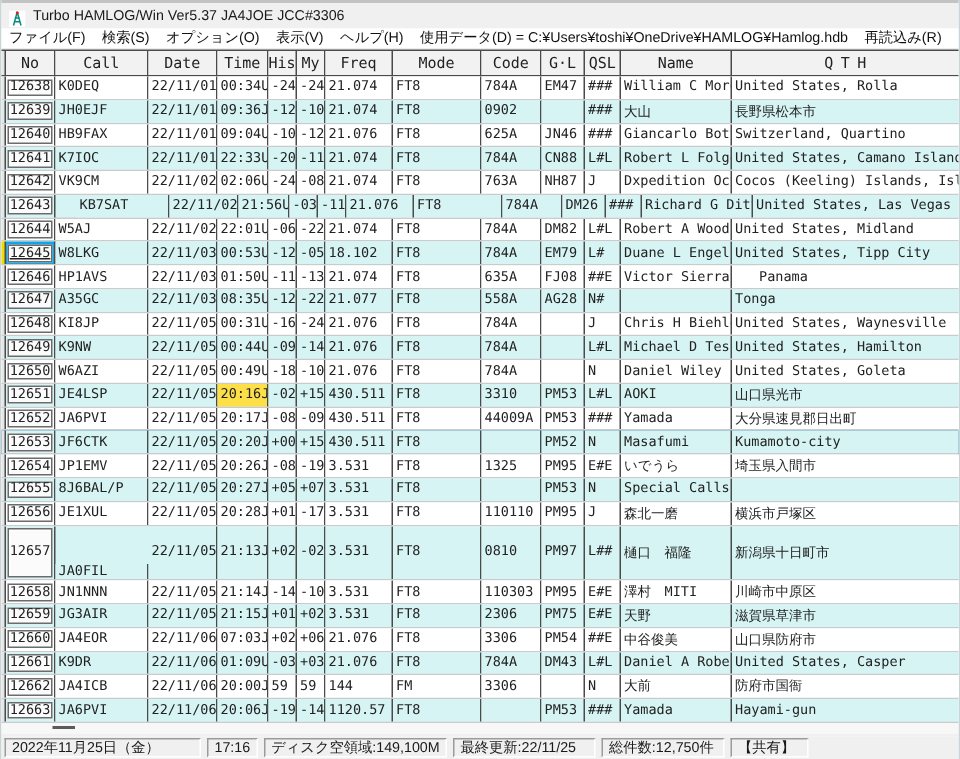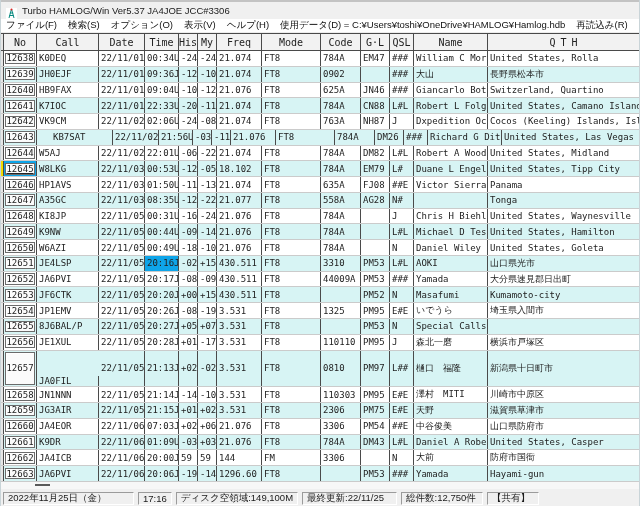--- a/index.html
+++ b/index.html
@@ -239,21 +239,21 @@
           <div class="cell" style="width: 46px; flex: 0 0 46px;">22/11/03</div>
           <div class="cell" style="width: 34px; flex: 0 0 34px;">01:50U</div>
           <div class="cell" style="width: 19px; flex: 0 0 19px;">-11</div>
           <div class="cell" style="width: 19px; flex: 0 0 19px;">-13</div>
           <div class="cell" style="width: 45px; flex: 0 0 45px;">21.074</div>
           <div class="cell" style="width: 59px; flex: 0 0 59px;">FT8</div>
           <div class="cell" style="width: 40px; flex: 0 0 40px;">635A</div>
           <div class="cell" style="width: 29px; flex: 0 0 29px;">FJ08</div>
           <div class="cell" style="width: 24px; flex: 0 0 24px;">##E</div>
           <div class="cell" style="width: 74px; flex: 0 0 74px;">Victor Sierra</div>
-          <div class="cell" style="flex: 1 1 auto; border-right: none;">Panama</div>
+          <div class="cell" style="flex: 1 1 auto; border-right: none; margin-left: 16px;">Panama</div>
         </div>
         <div class="row stripe" style="background: rgb(215, 244, 244);">
           <div class="edge"></div>
           <div class="cell no-cell" style="width: 33px; flex: 0 0 33px; background: rgb(215, 244, 244);">
             <div class="no-btn">12647</div>
           </div>
           <div class="cell" style="width: 62px; flex: 0 0 62px; background: rgb(215, 244, 244);">A35GC</div>
           <div class="cell" style="width: 46px; flex: 0 0 46px; background: rgb(215, 244, 244);">22/11/03</div>
           <div class="cell" style="width: 34px; flex: 0 0 34px; background: rgb(215, 244, 244);">08:35U</div>
           <div class="cell" style="width: 19px; flex: 0 0 19px; background: rgb(215, 244, 244);">-12</div>
@@ -320,21 +320,21 @@
           <div class="cell" style="width: 74px; flex: 0 0 74px;">Daniel Wiley</div>
           <div class="cell" style="flex: 1 1 auto; border-right: none;">United States, Goleta</div>
         </div>
         <div class="row stripe" style="background: rgb(215, 244, 244);">
           <div class="edge"></div>
           <div class="cell no-cell" style="width: 33px; flex: 0 0 33px; background: rgb(215, 244, 244);">
             <div class="no-btn">12651</div>
           </div>
           <div class="cell" style="width: 62px; flex: 0 0 62px; background: rgb(215, 244, 244);">JE4LSP</div>
           <div class="cell" style="width: 46px; flex: 0 0 46px; background: rgb(215, 244, 244);">22/11/05</div>
-          <div class="cell" style="width: 34px; flex: 0 0 34px; background: #0ea5e9;">20:16J</div>
+          <div class="cell" style="width: 34px; flex: 0 0 34px; background: #fde047;">20:16J</div>
           <div class="cell" style="width: 19px; flex: 0 0 19px; background: rgb(215, 244, 244);">-02</div>
           <div class="cell" style="width: 19px; flex: 0 0 19px; background: rgb(215, 244, 244);">+15</div>
           <div class="cell" style="width: 45px; flex: 0 0 45px; background: rgb(215, 244, 244);">430.511</div>
           <div class="cell" style="width: 59px; flex: 0 0 59px; background: rgb(215, 244, 244);">FT8</div>
           <div class="cell" style="width: 40px; flex: 0 0 40px; background: rgb(215, 244, 244);">3310</div>
           <div class="cell" style="width: 29px; flex: 0 0 29px; background: rgb(215, 244, 244);">PM53</div>
           <div class="cell" style="width: 24px; flex: 0 0 24px; background: rgb(215, 244, 244);">L#L</div>
           <div class="cell" style="width: 74px; flex: 0 0 74px; background: rgb(215, 244, 244);">AOKI</div>
           <div class="cell" style="flex: 1 1 auto; border-right: none; background: rgb(215, 244, 244);">山口県光市</div>
         </div>
@@ -539,21 +539,21 @@
         <div class="row stripe" style="background: rgb(215, 244, 244);">
           <div class="edge"></div>
           <div class="cell no-cell" style="width: 33px; flex: 0 0 33px; background: rgb(215, 244, 244);">
             <div class="no-btn">12663</div>
           </div>
           <div class="cell" style="width: 62px; flex: 0 0 62px; background: rgb(215, 244, 244);">JA6PVI</div>
           <div class="cell" style="width: 46px; flex: 0 0 46px; background: rgb(215, 244, 244);">22/11/06</div>
           <div class="cell" style="width: 34px; flex: 0 0 34px; background: rgb(215, 244, 244);">20:06J</div>
           <div class="cell" style="width: 19px; flex: 0 0 19px; background: rgb(215, 244, 244);">-19</div>
           <div class="cell" style="width: 19px; flex: 0 0 19px; background: rgb(215, 244, 244);">-14</div>
-          <div class="cell" style="width: 45px; flex: 0 0 45px; background: rgb(215, 244, 244);">1296.60</div>
+          <div class="cell" style="width: 45px; flex: 0 0 45px; background: rgb(215, 244, 244);">1120.57</div>
           <div class="cell" style="width: 59px; flex: 0 0 59px; background: rgb(215, 244, 244);">FT8</div>
           <div class="cell" style="width: 40px; flex: 0 0 40px; background: rgb(215, 244, 244);"></div>
           <div class="cell" style="width: 29px; flex: 0 0 29px; background: rgb(215, 244, 244);">PM53</div>
           <div class="cell" style="width: 24px; flex: 0 0 24px; background: rgb(215, 244, 244);">###</div>
           <div class="cell" style="width: 74px; flex: 0 0 74px; background: rgb(215, 244, 244);">Yamada</div>
           <div class="cell" style="flex: 1 1 auto; border-right: none; background: rgb(215, 244, 244);">Hayami-gun</div>
         </div>
       </div>
   </div>
 

